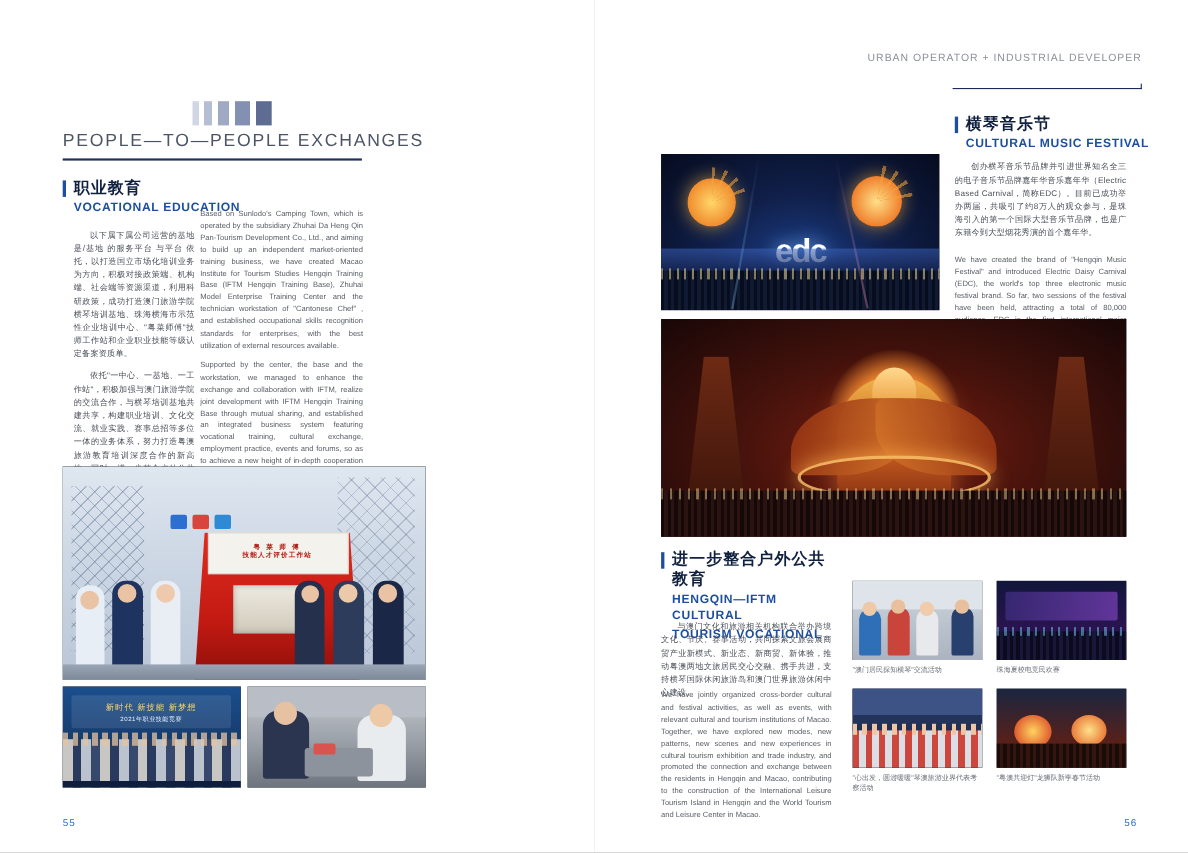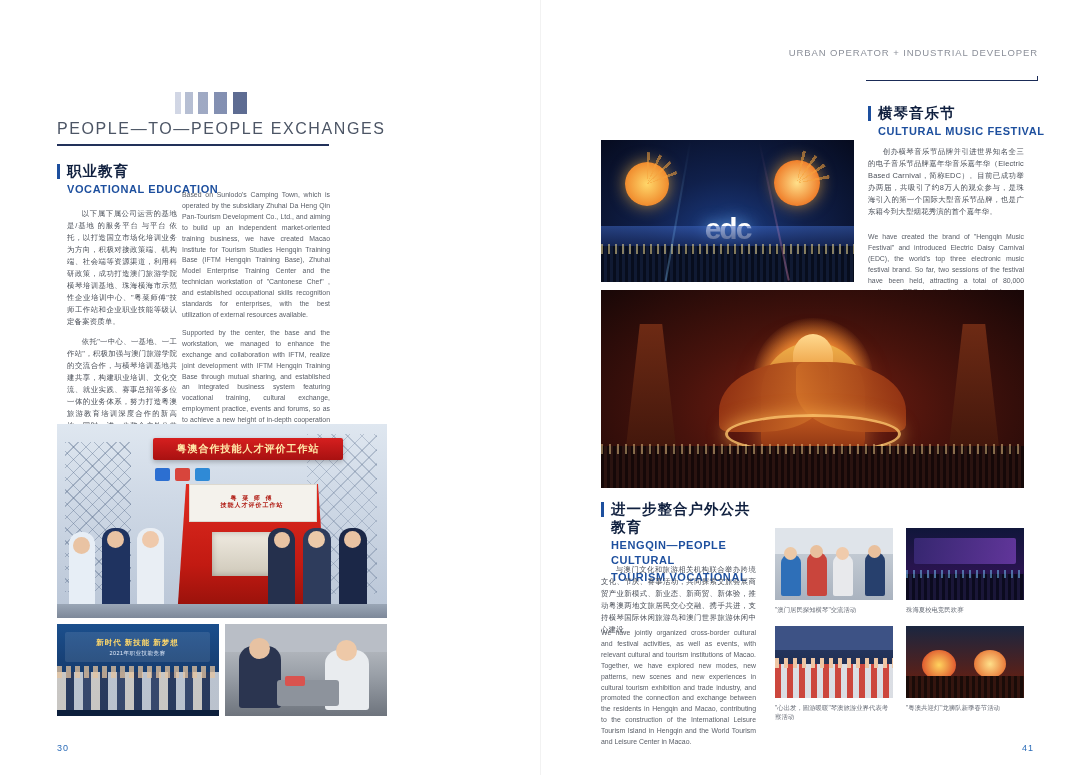--- a/index.html
+++ b/index.html
@@ -231,24 +231,20 @@
   <div class="ph" style="left:57px; top:424px; width:330px; height:194px;">
     <div class="sky" style="background:linear-gradient(180deg,#dfe7f0 0%, #cfd9e6 38%, #b9c5d6 100%);"></div>
 
     <div style="position:absolute;left:8px;top:18px;width:66px;height:150px;background:
         repeating-linear-gradient(135deg, rgba(90,110,140,.40) 0 1px, transparent 1px 9px),
         repeating-linear-gradient(45deg, rgba(90,110,140,.40) 0 1px, transparent 1px 9px);"></div>
     <div style="position:absolute;right:10px;top:10px;width:70px;height:160px;background:
         repeating-linear-gradient(135deg, rgba(90,110,140,.30) 0 1px, transparent 1px 10px),
         repeating-linear-gradient(45deg, rgba(90,110,140,.30) 0 1px, transparent 1px 10px);"></div>
 
-    <div style="position:absolute;left:96px;top:14px;width:190px;height:22px;background:linear-gradient(180deg,#d61f1f,#a81111);border-radius:2px;
-        box-shadow:0 2px 5px rgba(0,0,0,.25);display:flex;align-items:center;justify-content:center;">
-      <span style="color:#ffe9a8;font-size:10px;font-weight:bold;letter-spacing:1px;">粤澳合作技能人才评价工作站</span>
-    </div>
 
     <div style="position:absolute;left:98px;top:44px;display:flex;gap:5px;">
       <span style="width:15px;height:13px;background:#2c6fd1;border-radius:2px;"></span>
       <span style="width:15px;height:13px;background:#d8453c;border-radius:2px;"></span>
       <span style="width:15px;height:13px;background:#2f8ad6;border-radius:2px;"></span>
     </div>
 
     <div style="position:absolute;left:120px;top:60px;width:150px;height:134px;background:linear-gradient(180deg,#e02b20 0%, #c21a12 60%, #8d0f09 100%);
         clip-path:polygon(6% 0, 94% 0, 100% 100%, 0 100%);"></div>
     <div style="position:absolute;left:132px;top:60px;width:126px;height:36px;background:#f4f2ec;border:1px solid #ddd9cf;"></div>
@@ -271,21 +267,21 @@
       <div class="blob" style="right:62px;bottom:70px;width:17px;height:17px;background:#eccaa9;"></div>
       <div class="blob" style="right:20px;bottom:6px;width:28px;height:84px;border-radius:12px 12px 3px 3px;background:#1b2747;"></div>
       <div class="blob" style="right:26px;bottom:70px;width:17px;height:17px;background:#e9c3a3;"></div>
       <div style="position:absolute;left:0;bottom:0;width:100%;height:14px;background:linear-gradient(180deg,#9aa6b6,#7d8899);"></div>
     </div>
   </div>
 
   <div class="ph" style="left:57px; top:624px; width:162px; height:92px;">
     <div class="sky" style="background:linear-gradient(180deg,#1b4f8d 0%, #15396a 60%, #10294d 100%);"></div>
     <div style="position:absolute;left:8px;top:8px;width:145px;height:30px;background:rgba(255,255,255,.10);border-radius:2px;display:flex;flex-direction:column;align-items:center;justify-content:center;">
-      <span style="color:#ffd86b;font-size:7.5px;font-weight:bold;letter-spacing:1px;text-align:center;">新时代 新技能 新梦想</span>
+      <span style="color:#ffd86b;font-size:7.5px;font-weight:normal;letter-spacing:1px;text-align:center;">新时代 新技能 新梦想</span>
       <span style="color:#e9f1ff;font-size:5.5px;letter-spacing:.5px;margin-top:2px;">2021年职业技能竞赛</span>
     </div>
     <div style="position:absolute;left:0;bottom:0;width:100%;height:44px;background:
       repeating-linear-gradient(90deg,
         #d8d3cc 0 9px, #2b3b5e 9px 17px, #c9cfd8 17px 26px, #3a4a6e 26px 34px);
       opacity:.92;"></div>
     <div style="position:absolute;left:0;bottom:38px;width:100%;height:12px;background:
       repeating-linear-gradient(90deg,#e5c49f 0 5px, transparent 5px 9px);opacity:.75;"></div>
     <div style="position:absolute;left:0;bottom:0;width:100%;height:6px;background:#0d1f3c;"></div>
   </div>
@@ -294,21 +290,21 @@
     <div class="sky" style="background:linear-gradient(180deg,#c9ccd1 0%, #9aa0a8 55%, #6e747d 100%);"></div>
     <div style="position:absolute;left:0;top:0;width:100%;height:28px;background:#b9bec6;"></div>
     <div class="blob" style="left:14px;top:22px;width:42px;height:62px;border-radius:14px 14px 3px 3px;background:#2b3550;"></div>
     <div class="blob" style="left:24px;top:14px;width:21px;height:21px;background:#e7c2a2;"></div>
     <div class="blob" style="right:18px;top:26px;width:44px;height:60px;border-radius:14px 14px 3px 3px;background:#e9ecef;"></div>
     <div class="blob" style="right:30px;top:16px;width:21px;height:21px;background:#eec9a8;"></div>
     <div style="position:absolute;left:52px;bottom:10px;width:62px;height:26px;background:#8d939c;border-radius:3px;"></div>
     <div style="position:absolute;left:60px;bottom:30px;width:20px;height:10px;background:#d9534f;border-radius:2px;"></div>
   </div>
 
-  <div class="pgnum left">30</div>
+  <div class="pgnum left">55</div>
 
   <div class="sec" style="left:868px; top:104px;">
     <div class="bar"></div>
     <div class="cn">横琴音乐节</div>
     <div class="en">CULTURAL MUSIC FESTIVAL</div>
   </div>
 
   <div class="col-cn" style="left:868px; top:146px; width:156px;">
     <p>创办横琴音乐节品牌并引进世界知名全三的电子音乐节品牌嘉年华音乐嘉年华（Electric Based Carnival，简称EDC）。目前已成功举办两届，共吸引了约8万人的观众参与，是珠海引入的第一个国际大型音乐节品牌，也是广东籍今到大型烟花秀演的首个嘉年华。</p>
   </div>
@@ -352,21 +348,21 @@
 
     <div style="position:absolute;left:50%;bottom:34px;transform:translateX(-50%);width:170px;height:34px;border-radius:50%;border:3px solid rgba(255,200,110,.8);box-shadow:0 0 18px rgba(255,180,80,.7);"></div>
 
     <div style="position:absolute;left:0;bottom:0;width:100%;height:42px;background:repeating-linear-gradient(90deg,#150808 0 3px,#2a1310 3px 6px);"></div>
     <div style="position:absolute;left:0;bottom:34px;width:100%;height:10px;background:repeating-linear-gradient(90deg, rgba(255,220,150,.45) 0 2px, transparent 2px 8px);"></div>
   </div>
 
   <div class="sec" style="left:601px; top:500px; width:160px;">
     <div class="bar"></div>
     <div class="cn">进一步整合户外公共教育</div>
-    <div class="en">HENGQIN—PEOPLE CULTURAL</div>
+    <div class="en">HENGQIN—IFTM CULTURAL</div>
     <div class="en">TOURISM VOCATIONAL</div>
   </div>
 
   <div class="col-cn" style="left:601px; top:564px; width:155px;">
     <p>与澳门文化和旅游相关机构联合举办跨境文化、节庆、赛事活动，共同探索文旅会展商贸产业新模式、新业态、新商贸、新体验，推动粤澳两地文旅居民交心交融、携手共进，支持横琴国际休闲旅游岛和澳门世界旅游休闲中心建设。</p>
   </div>
   <div class="col-en" style="left:601px; top:628px; width:155px;">
     <p>We have jointly organized cross-border cultural and festival activities, as well as events, with relevant cultural and tourism institutions of Macao. Together, we have explored new modes, new patterns, new scenes and new experiences in cultural tourism exhibition and trade industry, and promoted the connection and exchange between the residents in Hengqin and Macao, contributing to the construction of the International Leisure Tourism Island in Hengqin and the World Tourism and Leisure Center in Macao.</p>
   </div>
 
@@ -401,16 +397,16 @@
   <div class="cap" style="left:775px; top:704px; width:118px;">"心出发，圆游暖暖"琴澳旅游业界代表考察活动</div>
 
   <div class="ph" style="left:906px; top:626px; width:118px; height:72px;">
     <div class="sky" style="background:linear-gradient(180deg,#1a2640,#5a2018 70%,#2a0d0a);"></div>
     <div class="blob" style="left:16px;bottom:18px;width:34px;height:30px;background:radial-gradient(circle,#ffd35e,#d4321f);"></div>
     <div class="blob" style="right:18px;bottom:20px;width:32px;height:28px;background:radial-gradient(circle,#ffe08a,#e0581f);"></div>
     <div style="position:absolute;left:0;bottom:0;width:100%;height:22px;background:repeating-linear-gradient(90deg,#190b08 0 3px,#34150f 3px 6px);"></div>
   </div>
   <div class="cap" style="left:906px; top:704px; width:118px;">"粤澳共迎灯"龙狮队新季春节活动</div>
 
-  <div class="pgnum right">41</div>
+  <div class="pgnum right">56</div>
 
   <div class="spine"></div>
 </div>
 
 </body></html>

